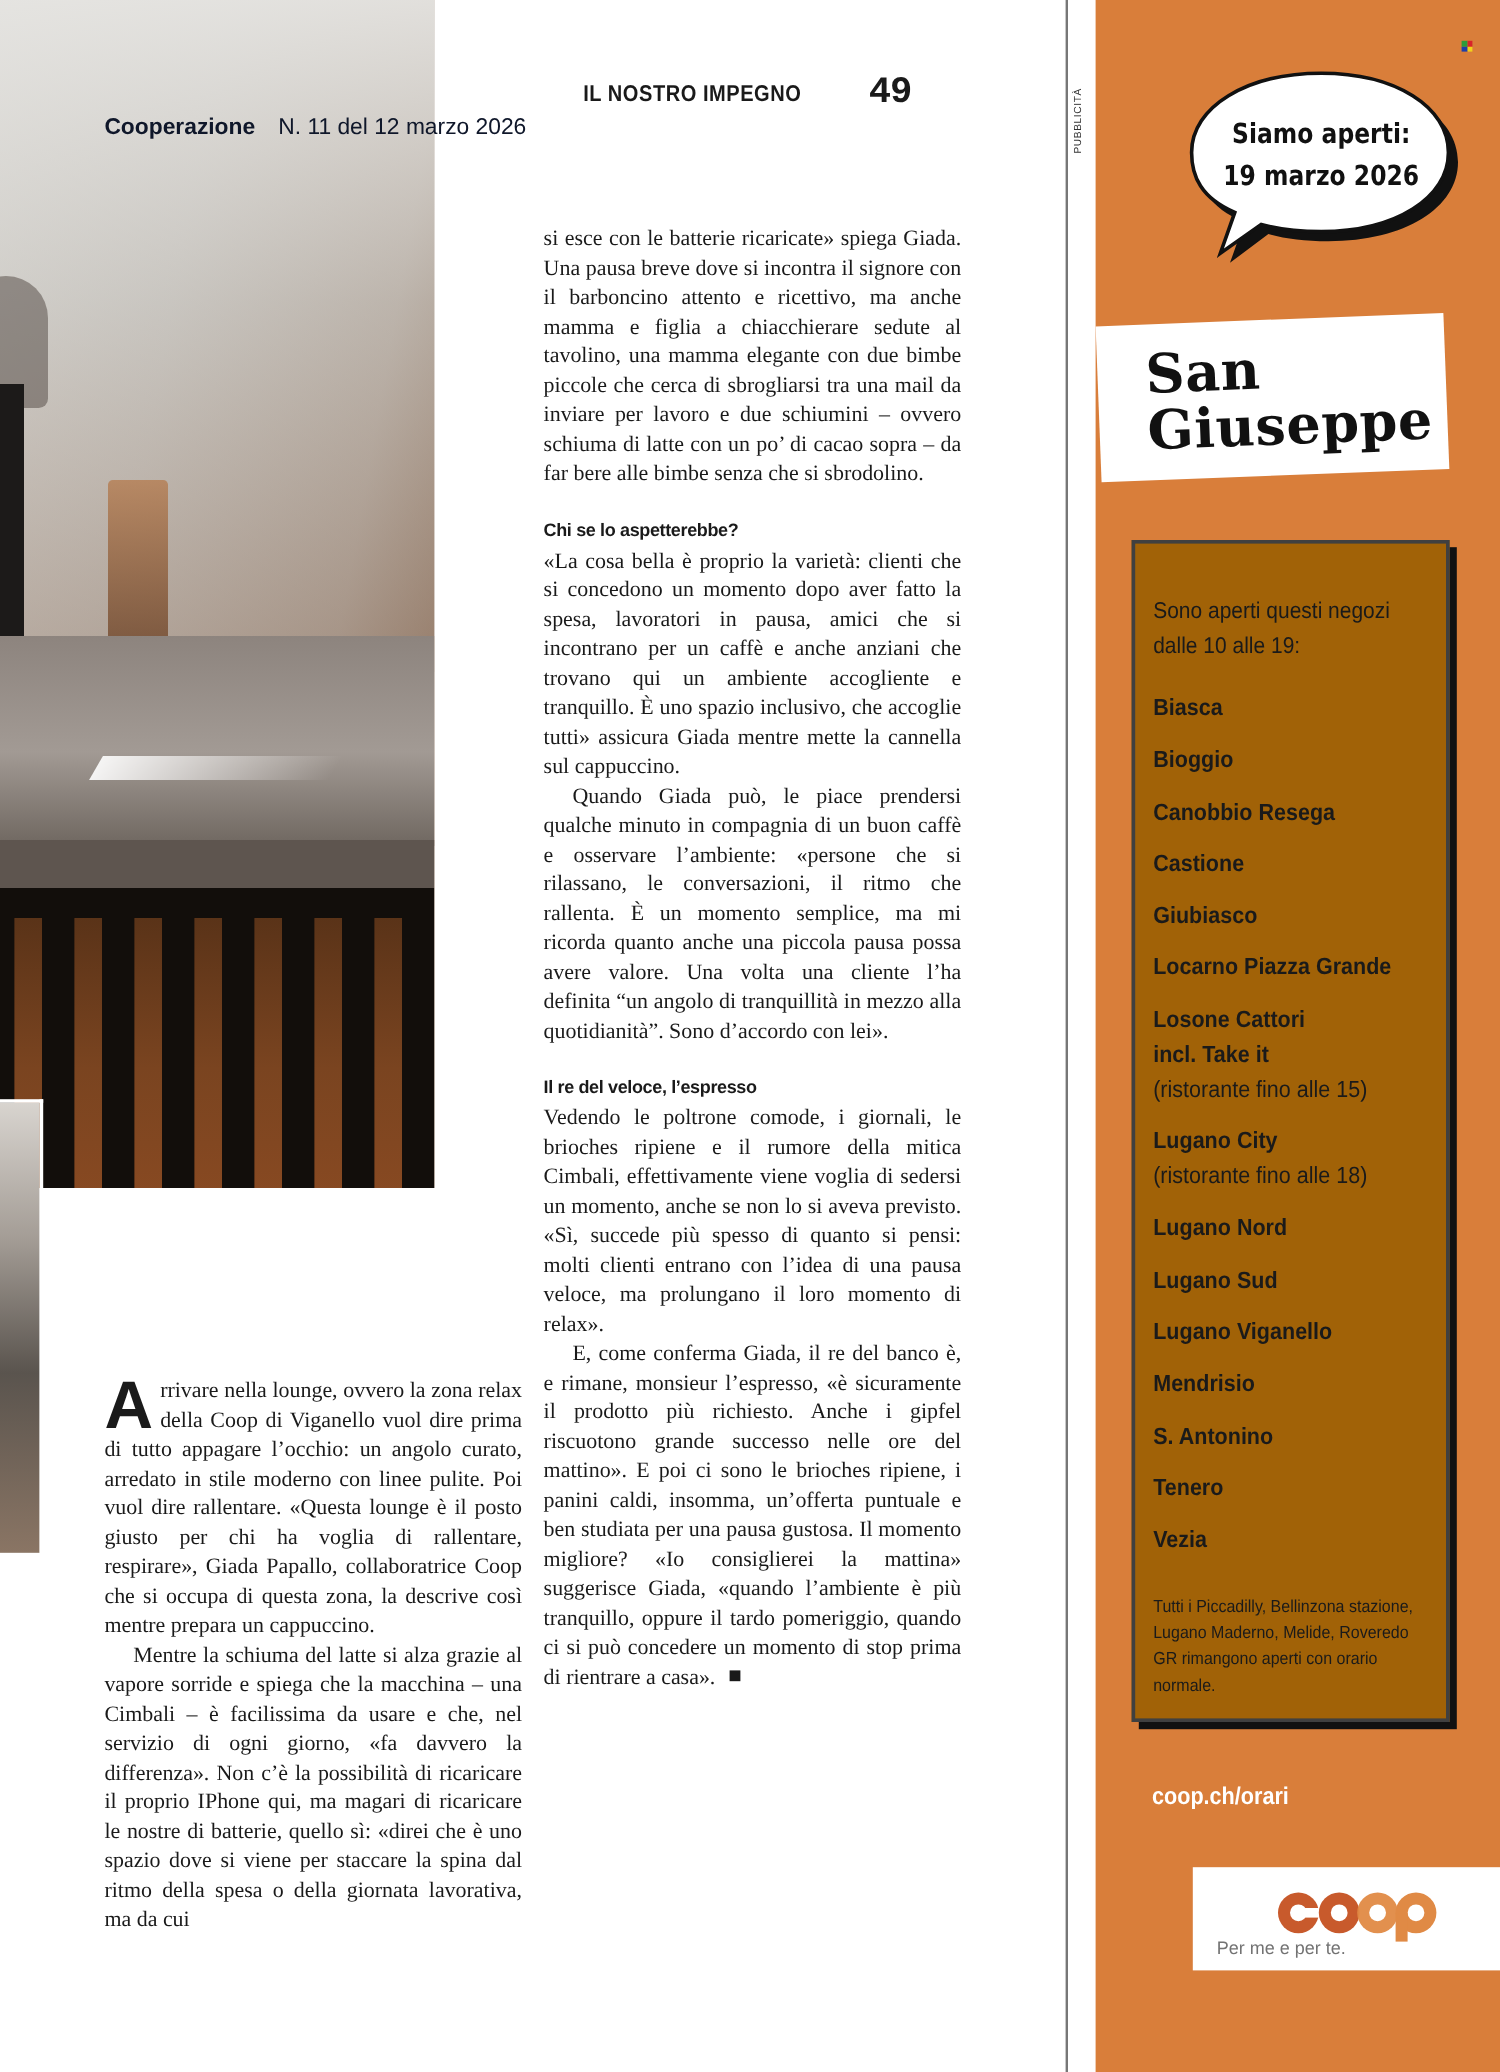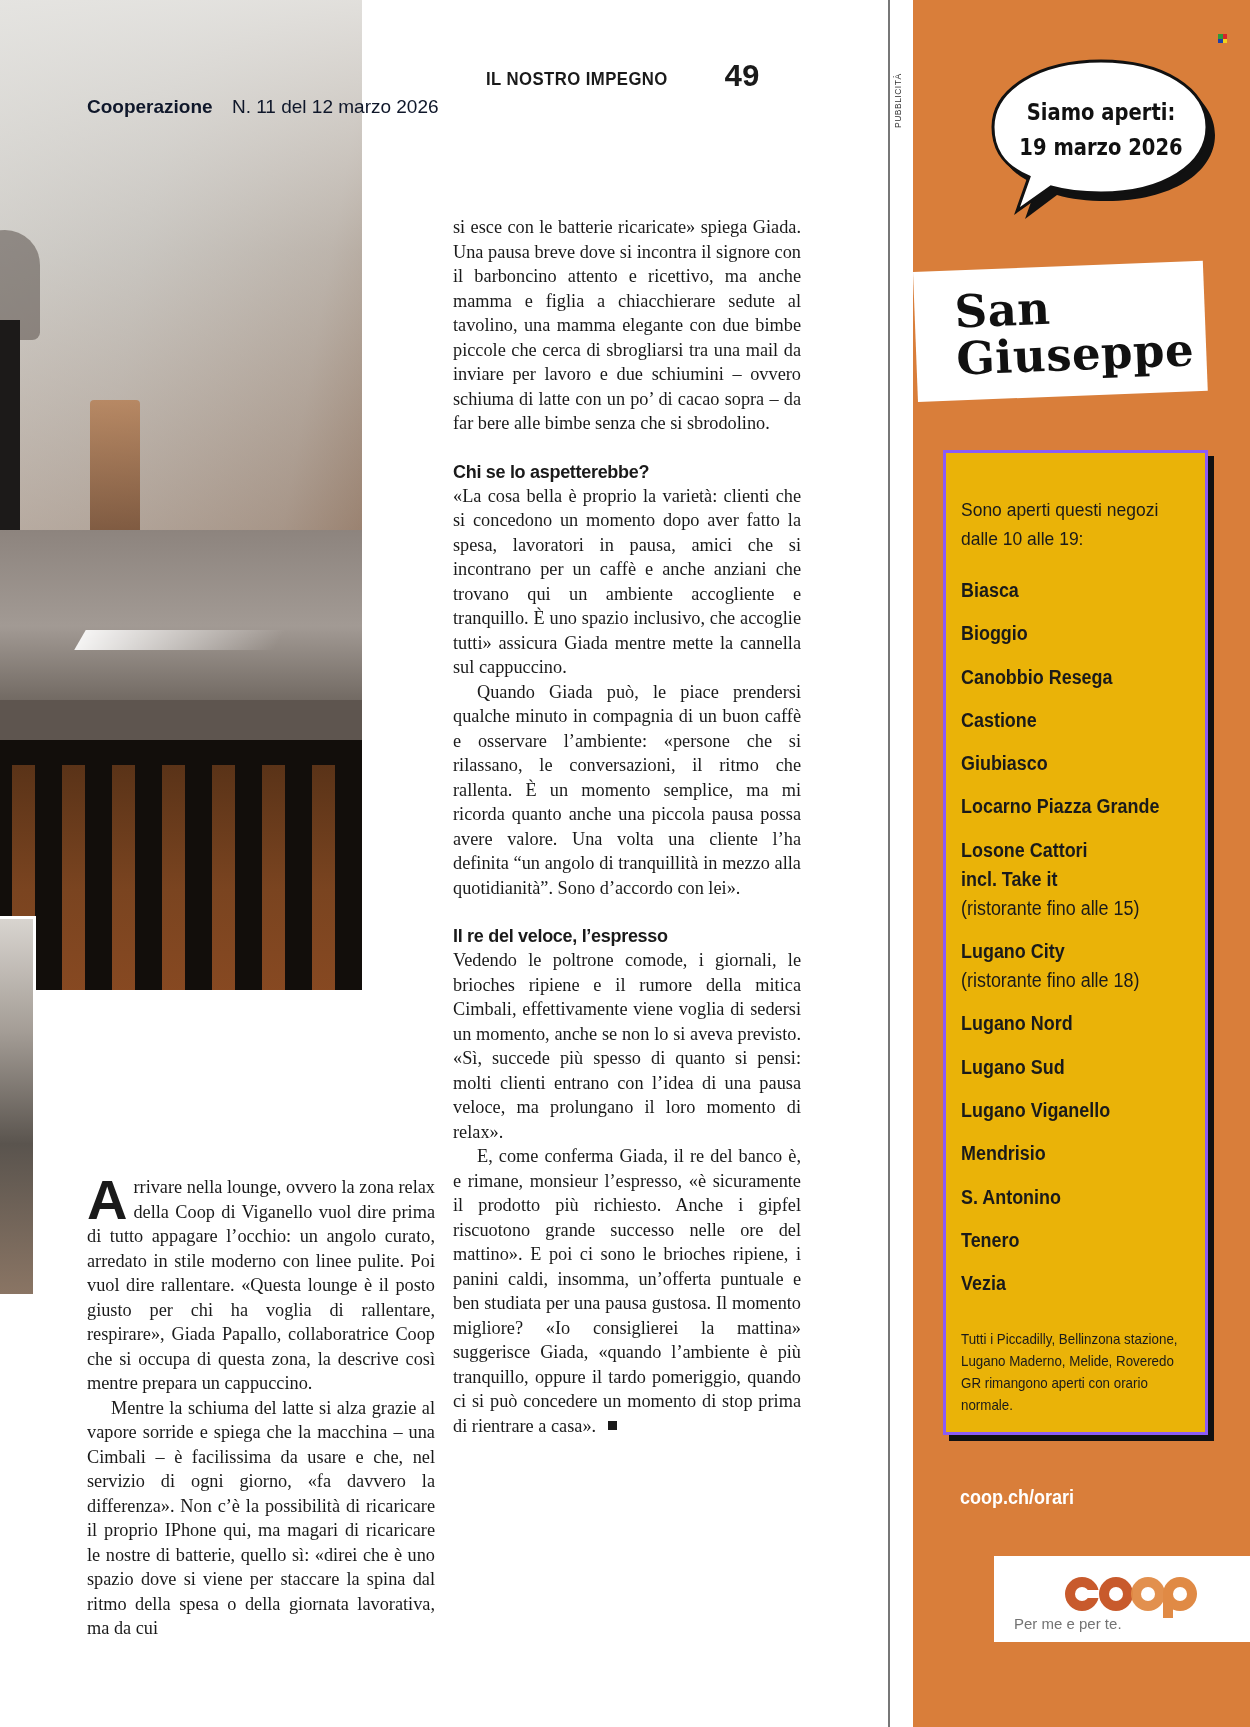--- a/index.html
+++ b/index.html
@@ -52,24 +52,24 @@
   }
 
   
   .hdr-left { position: absolute; left: 87px; top: 72px; font-family: "Liberation Sans", sans-serif; font-size: 19px; color: #0f172a; margin-top: 24px; }
   .hdr-left .pub { font-weight: bold; margin-right: 14px; }
   .hdr-right { position: absolute; left: 486px; top: 68px; display: flex; align-items: center; }
   .hdr-right .section { font-family: "Liberation Sans", sans-serif; font-weight: bold; font-size: 19px; letter-spacing: 0.5px; transform: scaleX(0.88); transform-origin: left center; }
   .hdr-right .page { font-family: Liberation Mono, monospace; font-weight: 900; font-size: 31px; margin-left: 0; position: absolute; left: 238px; top: -8px; letter-spacing: -1px; }
 
   
-  .col { position: absolute; width: 348px; font-size: 18.3px; line-height: 24.5px; text-align: justify; hyphens: manual; margin-top: 29px; }
+  .col { position: absolute; width: 348px; font-size: 18.3px; line-height: 24.5px; text-align: justify; hyphens: manual; }
   .col p { margin: 0; }
   .col p.indent { text-indent: 24px; }
-  .col h3 { font-family: "Liberation Sans", sans-serif; font-weight: bold; font-size: 18px; line-height: 24px; letter-spacing: -0.3px; }
+  .col h3 { font-family: "Liberation Sans", sans-serif; font-weight: bold; font-size: 15px; line-height: 24px; letter-spacing: -0.3px; }
   .col .gap { height: 24px; }
   .col-1 { left: 87px; top: 1146px; }
   .col-2 { left: 453px; top: 186px; }
   .dropcap { float: left; font-family: "Liberation Sans", sans-serif; font-weight: 900; font-size: 56px; line-height: 44px; margin: 3px 6px 0 0; }
   .end-mark { display: inline-block; width: 9px; height: 9px; background: #1a1a1a; margin-left: 12px; vertical-align: 2px; }
 
   
   .vrule { position: absolute; left: 888px; top: 0; width: 2px; height: 1727px; background: #777; }
   .ad-label { position: absolute; left: 893px; top: 128px; font-family: "Liberation Sans", sans-serif; font-size: 8.5px; color: #333; transform: rotate(-90deg); transform-origin: left top; letter-spacing: 0.5px; }
 
@@ -77,21 +77,21 @@
   .ad { position: absolute; left: 913px; top: 0; width: 337px; height: 1727px; background: #d97e3a; }
   .print-mark { position: absolute; left: 1218px; top: 34px; width: 9px; height: 9px; }
   .print-mark span { position: absolute; width: 4.5px; height: 4.5px; }
 
   .bubble { position: absolute; left: 985px; top: 55px; width: 232px; height: 165px; }
   .bubble .text { position: absolute; left: 0; top: 40px; width: 232px; text-align: center; font-family: "DejaVu Sans", sans-serif; font-weight: bold; font-size: 23px; line-height: 35px; color: #111; transform: scaleX(0.85); }
 
   .title-card { position: absolute; left: 913px; top: 272px; width: 290px; height: 130px; background: #ffffff; transform: rotate(-2.2deg); transform-origin: left top; }
   .title-card .t { position: absolute; left: 40px; top: 18px; font-family: "DejaVu Serif", serif; font-weight: bold; font-size: 45px; line-height: 47px; color: #111; letter-spacing: 0.5px; }
 
-  .store-box { position: absolute; left: 943px; top: 450px; width: 265px; height: 985px; background: #eab308; border: 3px solid #8b5cf6; box-shadow: 6px 6px 0 #111; text-decoration: underline; }
+  .store-box { position: absolute; left: 943px; top: 450px; width: 265px; height: 985px; background: #a16207; border: 3px solid #404040; box-shadow: 6px 6px 0 #111; text-decoration: underline; }
   .store-box .intro { position: absolute; left: 15px; top: 42px; width: 240px; font-family: "Liberation Sans", sans-serif; font-size: 19px; line-height: 29px; transform: scaleX(0.92); transform-origin: left; }
   .store-list { position: absolute; left: 15px; top: 123px; width: 250px; list-style: none; }
   .store-list li { font-family: "Liberation Sans", sans-serif; font-size: 19.5px; line-height: 29px; margin-bottom: 14.3px; transform: scaleX(0.92); transform-origin: left; }
   .store-list li .name { font-weight: bold; display: block; }
   .store-list li .note { font-weight: normal; display: block; }
   .store-box .footer-note { position: absolute; left: 15px; top: 875px; width: 240px; font-family: "Liberation Sans", sans-serif; font-size: 14.5px; line-height: 22px; transform: scaleX(0.92); transform-origin: left; }
 
   .url { position: absolute; left: 960px; top: 1486px; font-family: "Liberation Sans", sans-serif; font-weight: bold; font-size: 20px; color: #ffffff; transform: scaleX(0.9); transform-origin: left; }
 
   .logo-card { position: absolute; left: 994px; top: 1556px; width: 256px; height: 86px; background: #ffffff; }

